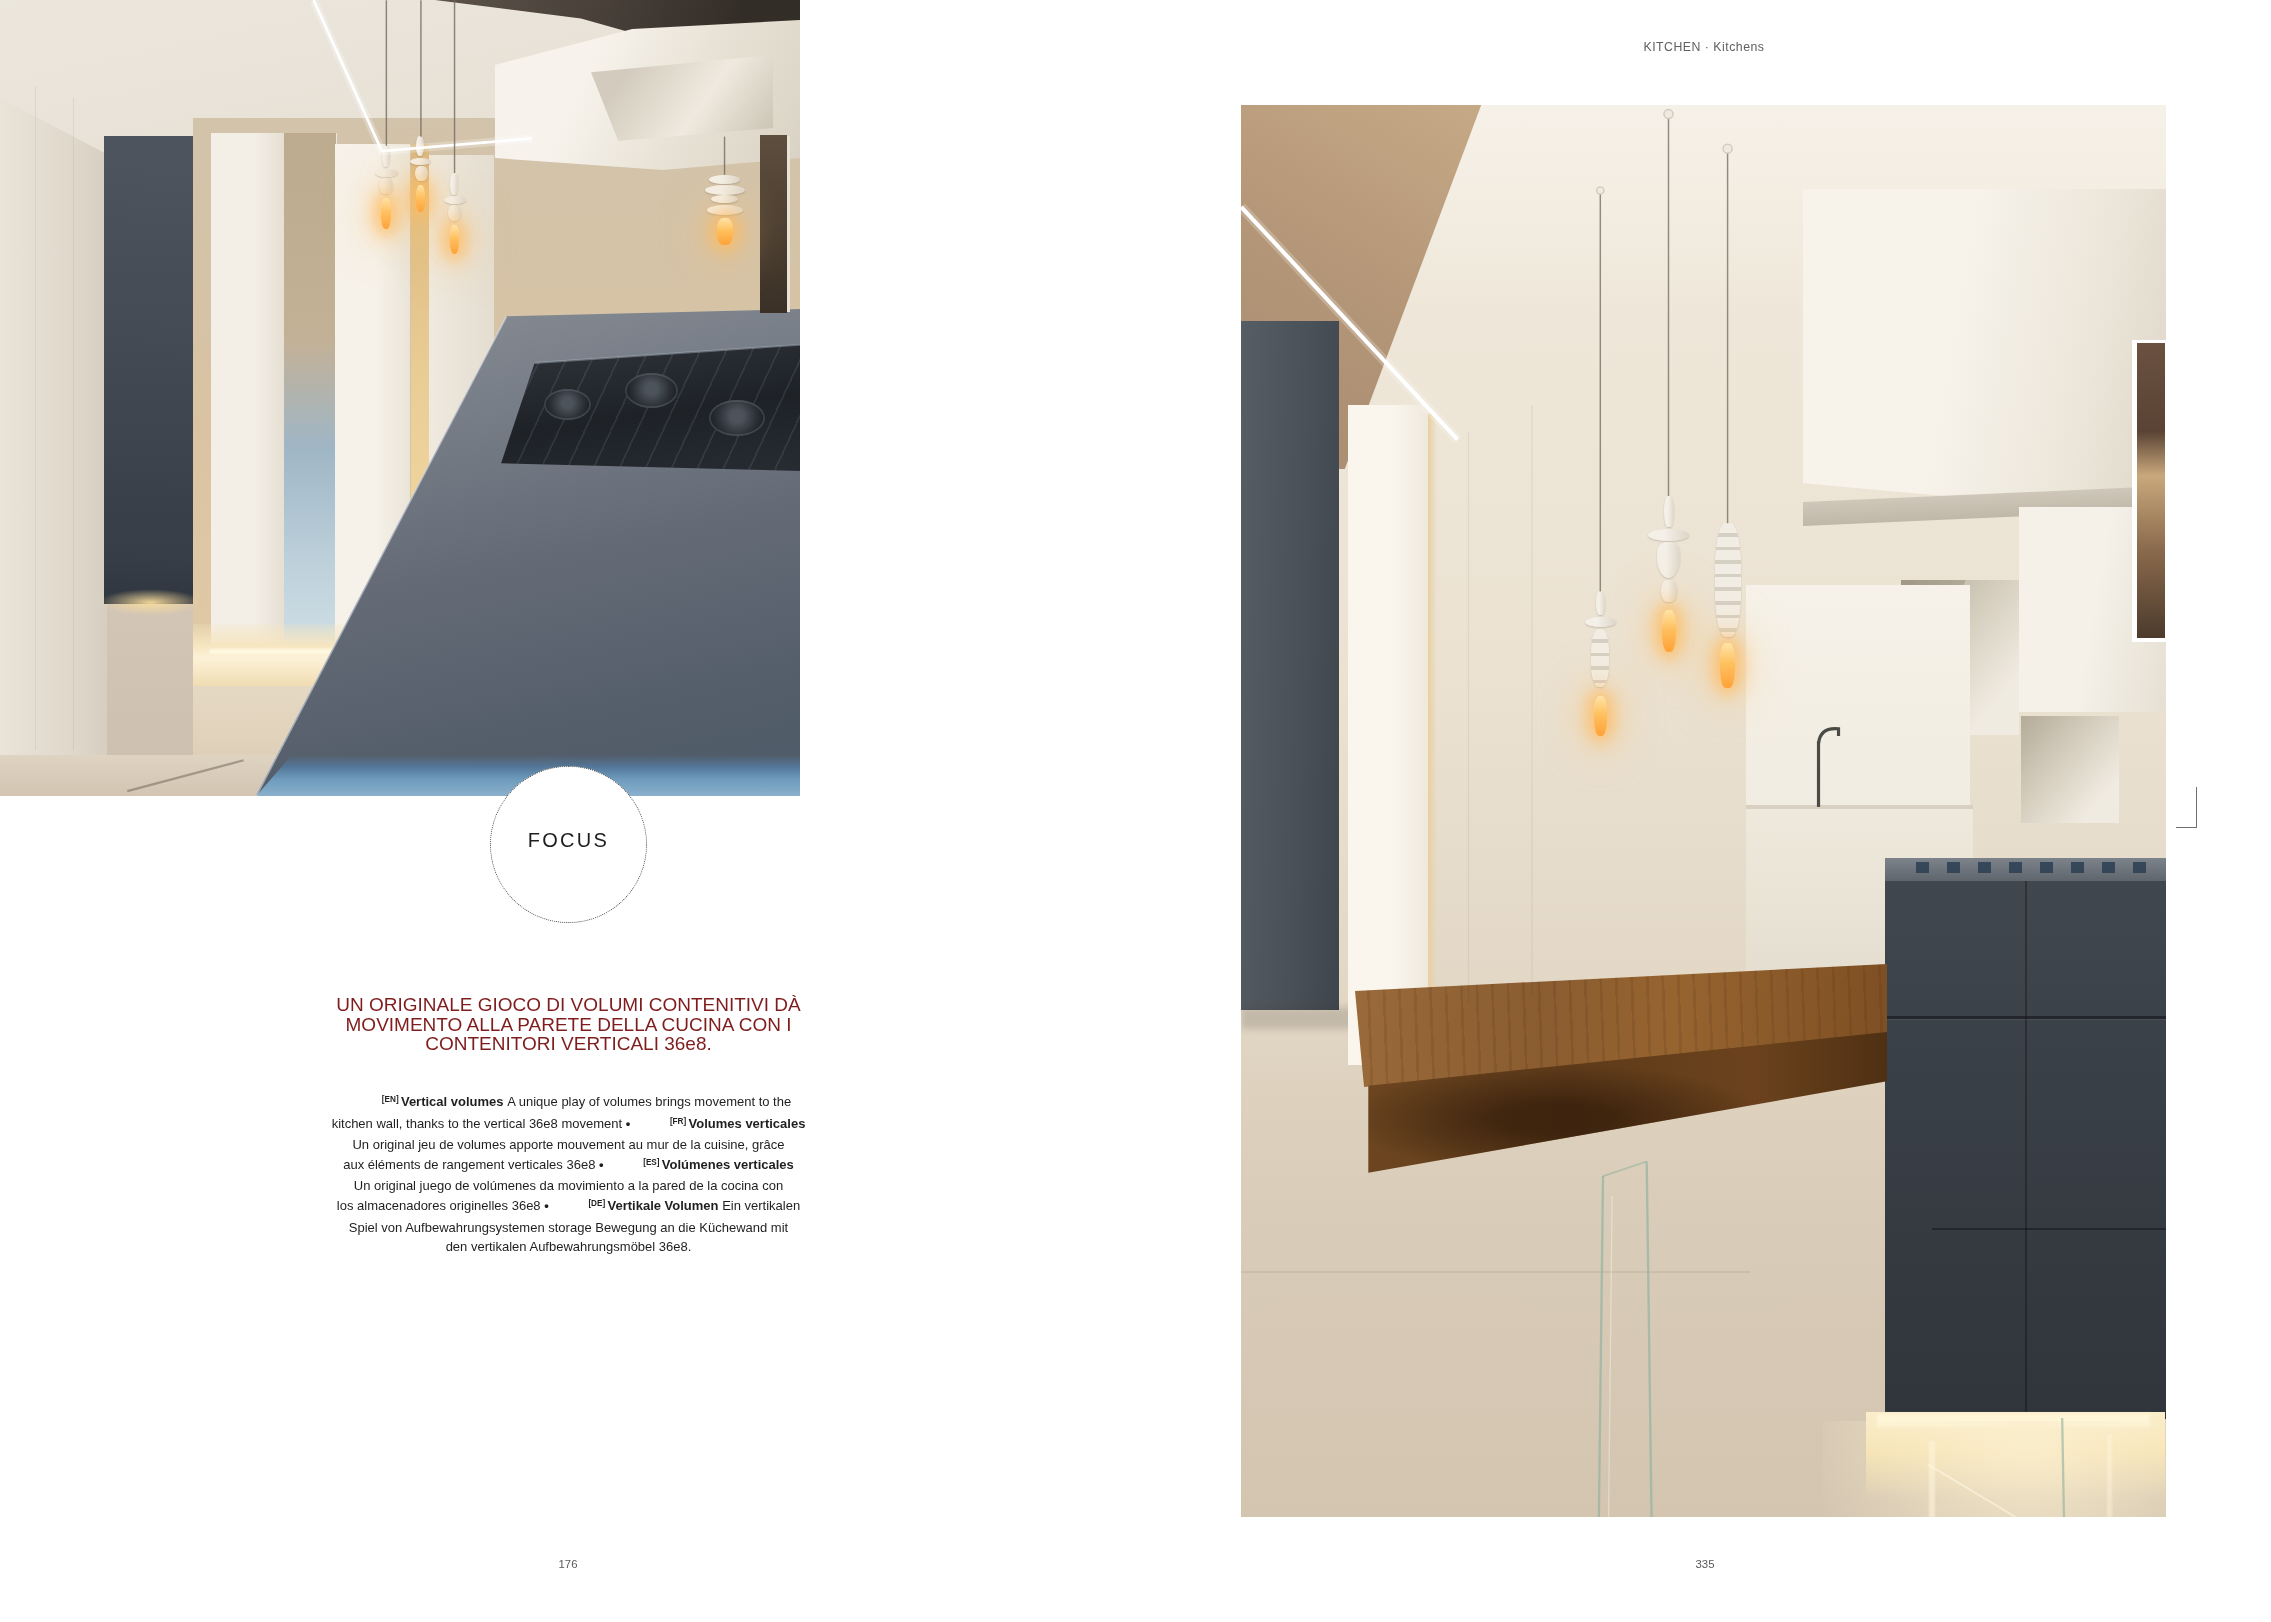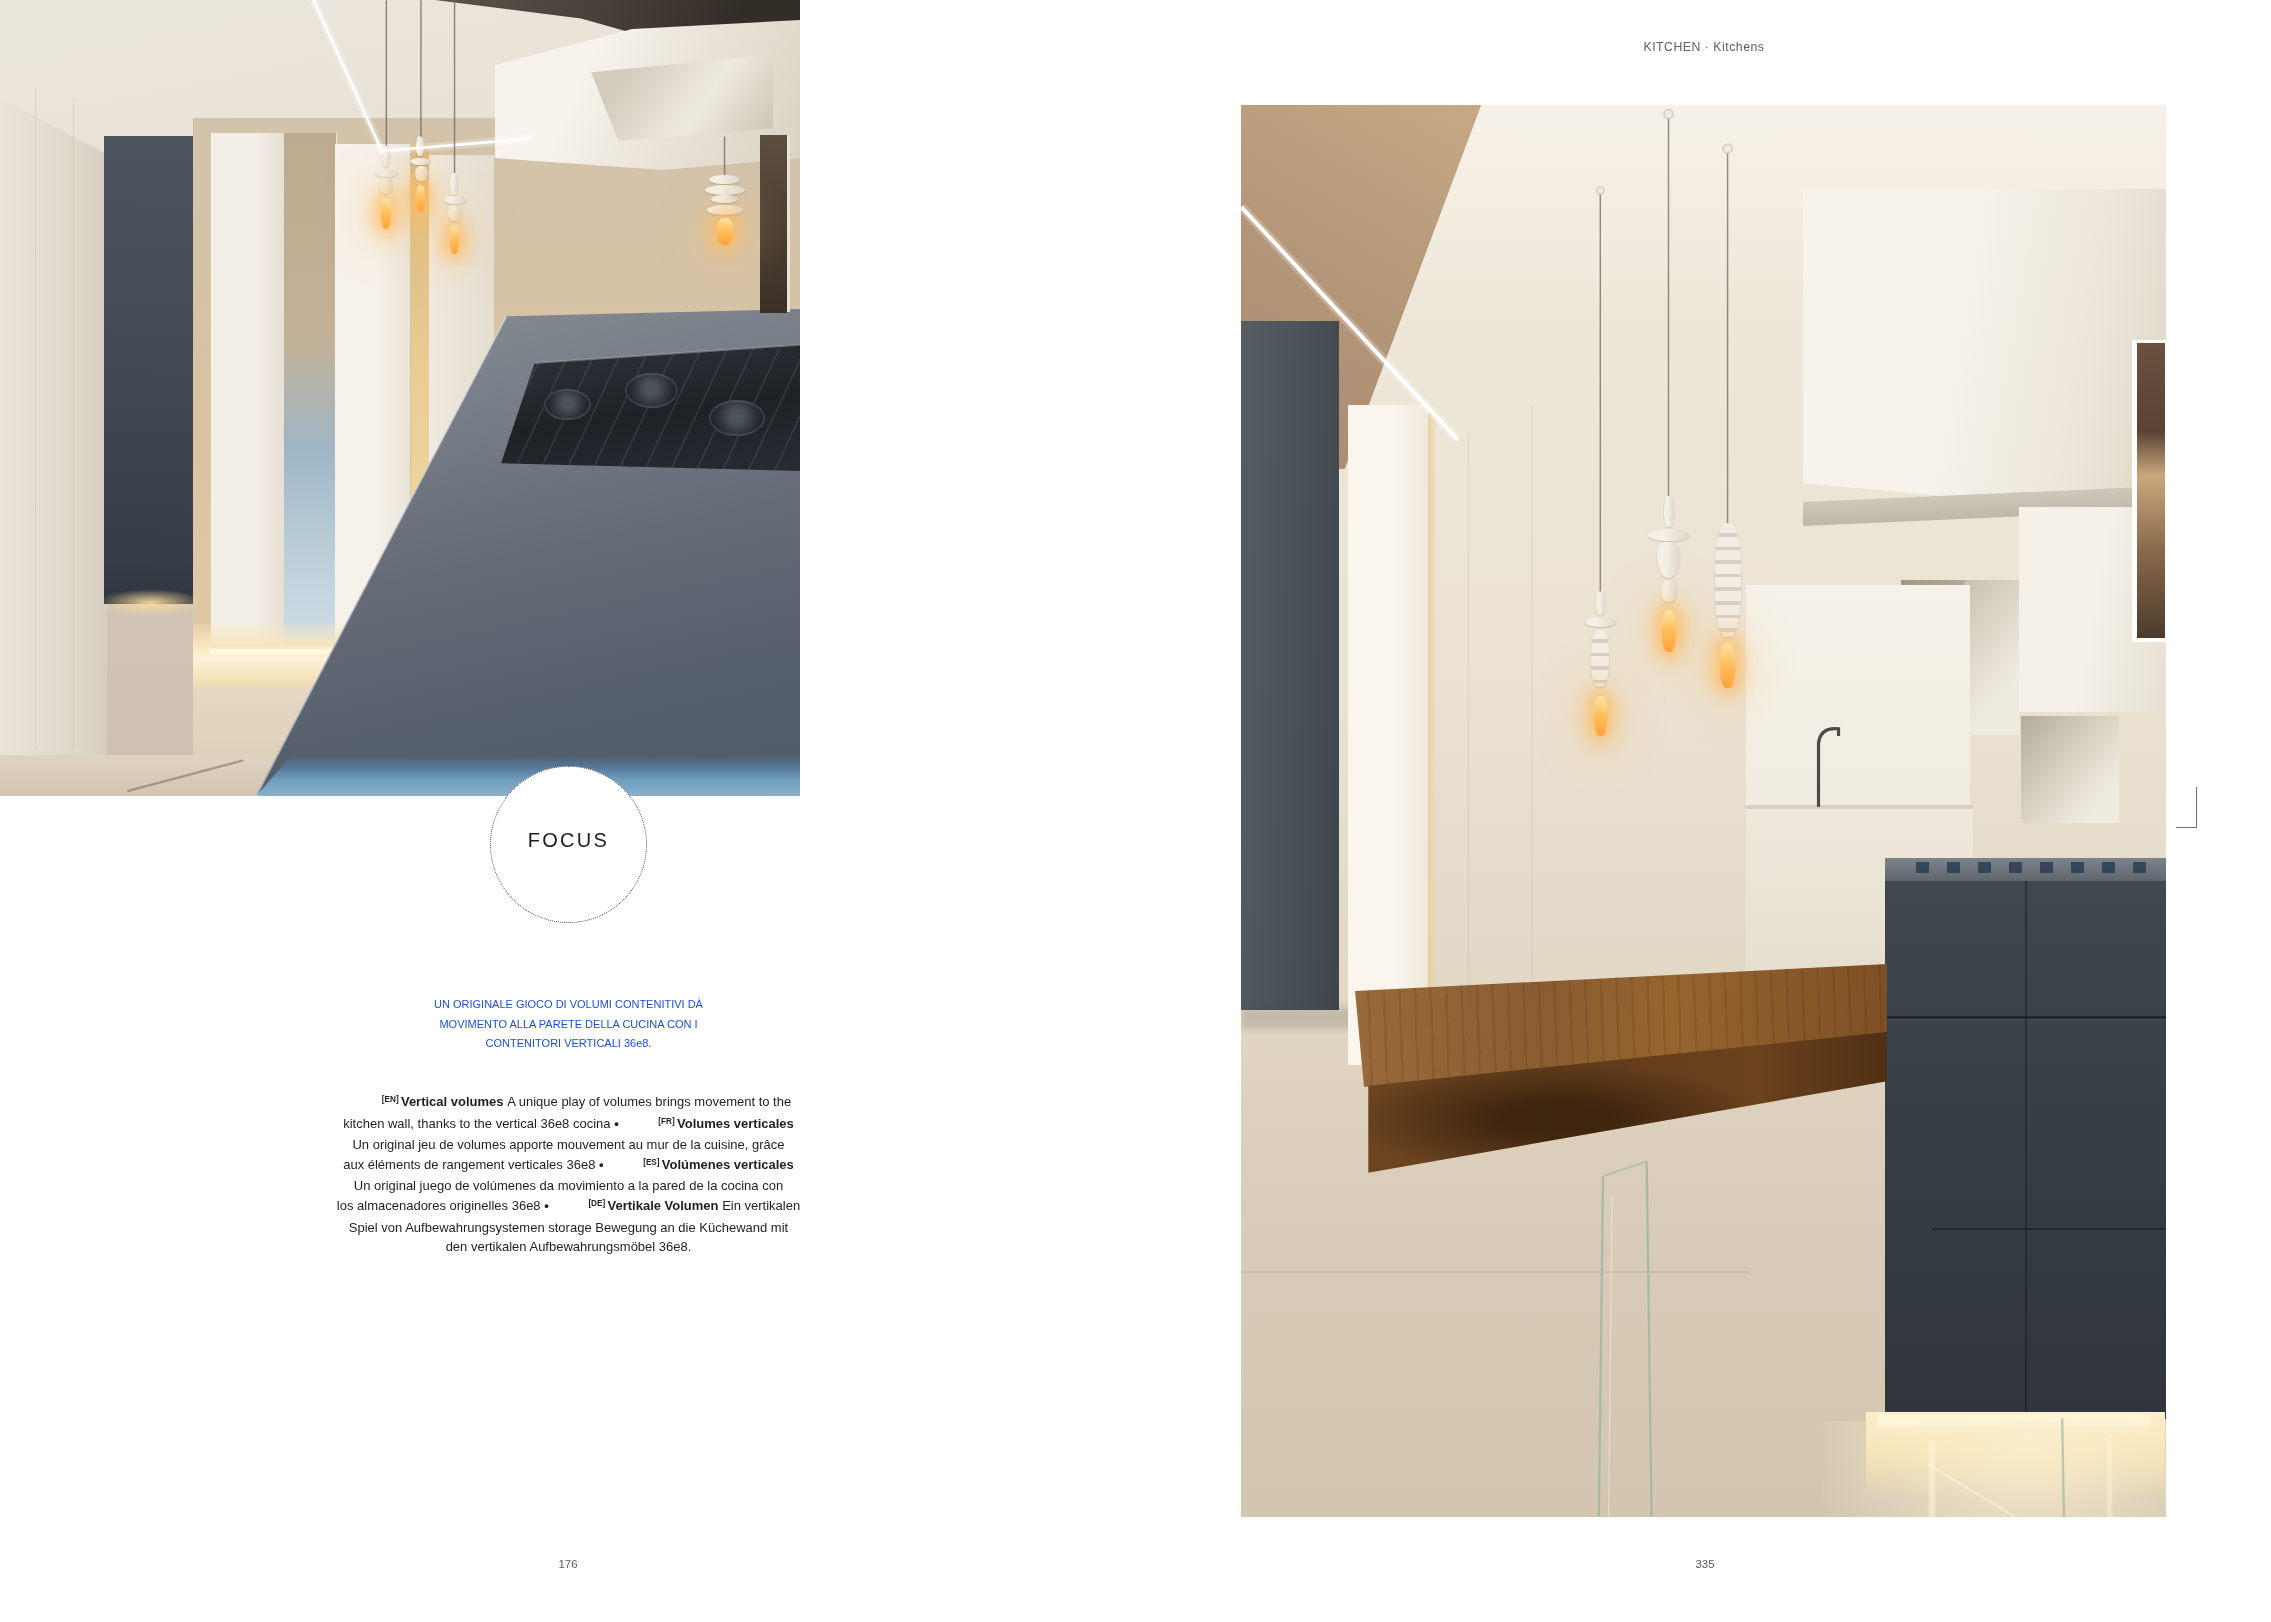--- a/index.html
+++ b/index.html
@@ -8,22 +8,22 @@
   .abs{position:absolute;}
   
   .page-header{left:1136px;top:40px;width:1136px;text-align:center;font-size:12.3px;
                color:#606060;letter-spacing:0.5px;}
   .focus-circle{left:490px;top:766px;width:155px;height:155px;border-radius:50%;
                 border:1.8px dotted rgba(45,45,45,.85);background:#fff;display:flex;
                 align-items:center;justify-content:center;}
   .focus-label{font-size:20px;letter-spacing:2.3px;color:#1e1e1e;transform:translateY(-3.6px);}
   .left-title{left:0;top:960px;width:1136px;text-align:center;font-size:16.4px;font-weight:700;
               letter-spacing:0.8px;color:#161616;}
-  .left-sub{left:314px;top:995px;width:509px;text-align:center;font-size:11px;
-            line-height:19.5px;color:#1d4ed8;white-space:pre-line;}
+  .left-sub{left:314px;top:995px;width:509px;text-align:center;font-size:19px;
+            line-height:19.5px;color:#7f1d1d;white-space:pre-line;}
   .desc{left:314px;top:1092px;width:509px;text-align:center;font-size:13px;
         line-height:19.6px;color:#1f1f1f;}
   .rich-line{white-space:nowrap;}
   .seg-tag{font-weight:700;font-size:8.2px;position:relative;top:-3.6px;padding-left:36px;}
   .seg-b{font-weight:700;}
   .seg-dot{font-weight:700;}
   .page-num{top:1558px;width:182px;text-align:center;font-size:11.4px;color:#5a5a5a;}
   .corner-mark{left:2176px;top:787px;width:20px;height:40px;
                border-right:1.8px solid #6f6f6f;border-bottom:1.8px solid #6f6f6f;}
   
@@ -189,21 +189,21 @@
     <span class="focus-label">FOCUS</span>
   </div>
 
 
   <div class="abs left-sub">UN ORIGINALE GIOCO DI VOLUMI CONTENITIVI DÀ
 MOVIMENTO ALLA PARETE DELLA CUCINA CON I
 CONTENITORI VERTICALI 36e8.</div>
 
   <div class="abs desc">
       <div class="rich-line"><span class="seg-tag">[EN] </span><span class="seg-b">Vertical volumes </span><span class="seg-n">A unique play of volumes brings movement to the</span></div>
-      <div class="rich-line"><span class="seg-n">kitchen wall, thanks to the vertical 36e8 cocina </span><span class="seg-dot">• </span><span class="seg-tag">[FR] </span><span class="seg-b">Volumes verticales</span></div>
+      <div class="rich-line"><span class="seg-n">kitchen wall, thanks to the vertical 36e8 movement </span><span class="seg-dot">• </span><span class="seg-tag">[FR] </span><span class="seg-b">Volumes verticales</span></div>
       <div class="rich-line"><span class="seg-n">Un original jeu de volumes apporte mouvement au mur de la cuisine, grâce</span></div>
       <div class="rich-line"><span class="seg-n">aux éléments de rangement verticales 36e8 </span><span class="seg-dot">• </span><span class="seg-tag">[ES] </span><span class="seg-b">Volúmenes verticales</span></div>
       <div class="rich-line"><span class="seg-n">Un original juego de volúmenes da movimiento a la pared de la cocina con</span></div>
       <div class="rich-line"><span class="seg-n">los almacenadores originelles 36e8 </span><span class="seg-dot">• </span><span class="seg-tag">[DE] </span><span class="seg-b">Vertikale Volumen </span><span class="seg-n">Ein vertikalen</span></div>
       <div class="rich-line"><span class="seg-n">Spiel von Aufbewahrungsystemen storage Bewegung an die Küchewand mit</span></div>
       <div class="rich-line"><span class="seg-n">den vertikalen Aufbewahrungsmöbel 36e8.</span></div>
     </div>
 
   <div class="abs corner-mark"></div>
 

